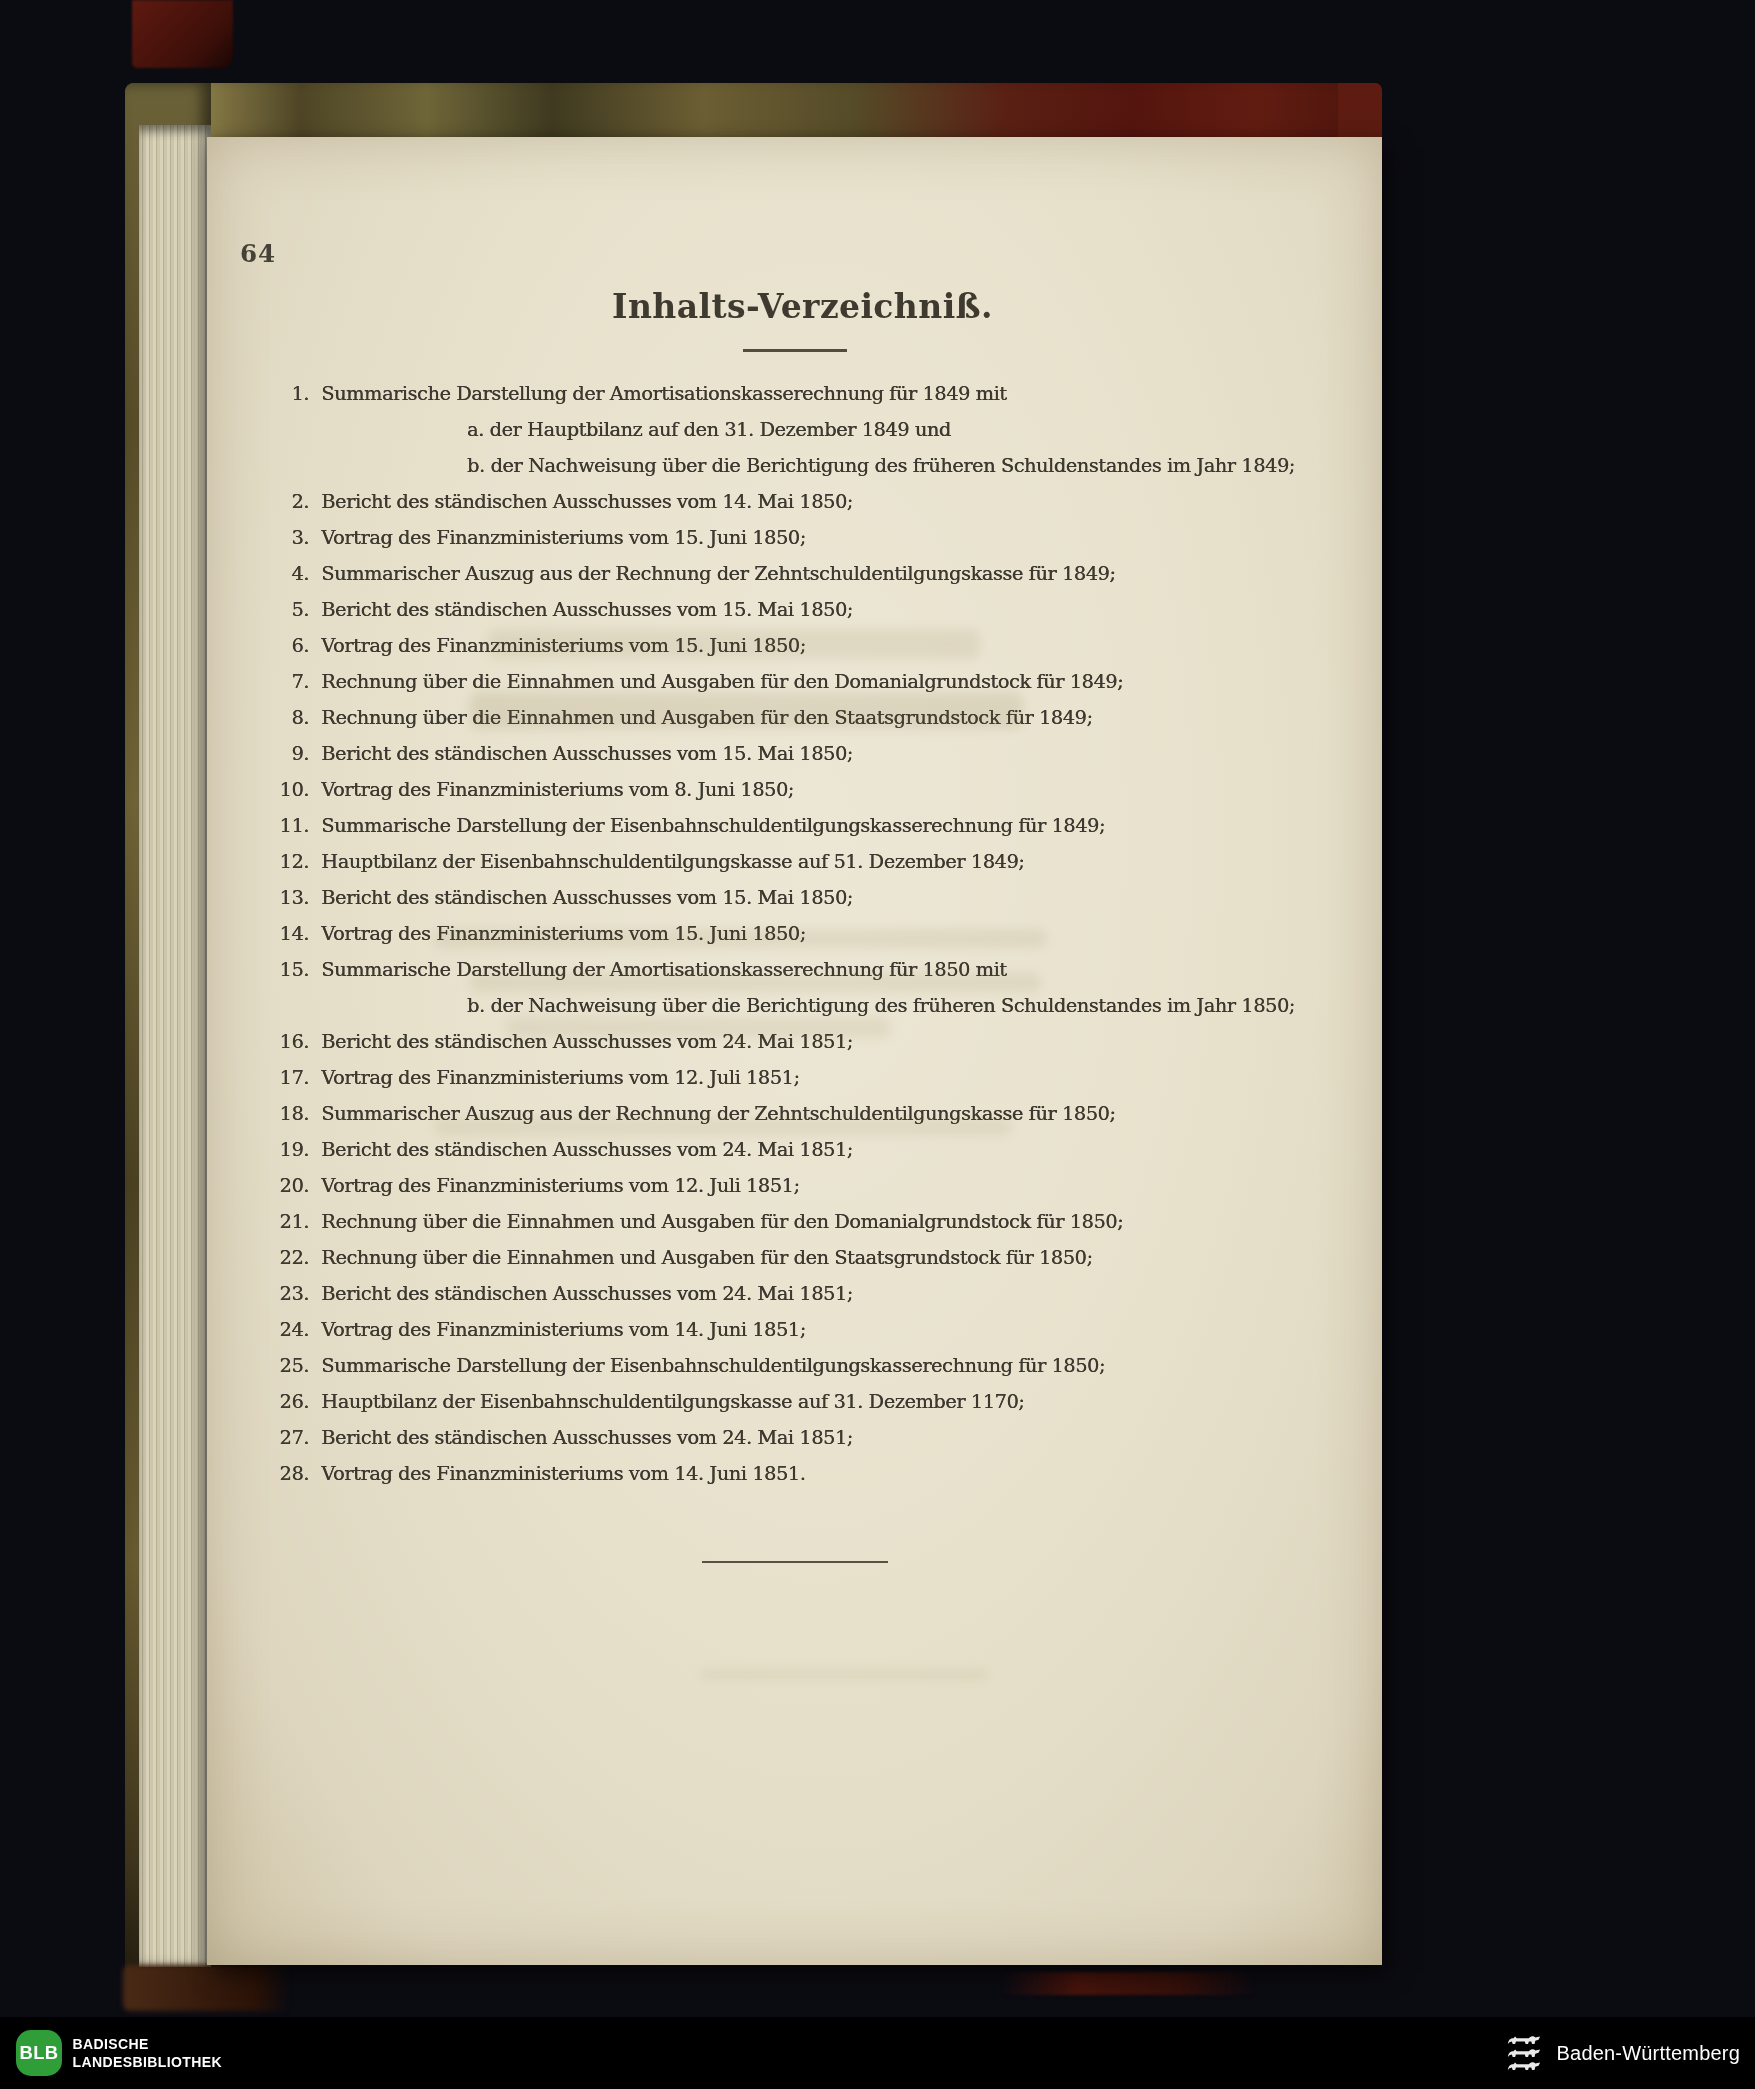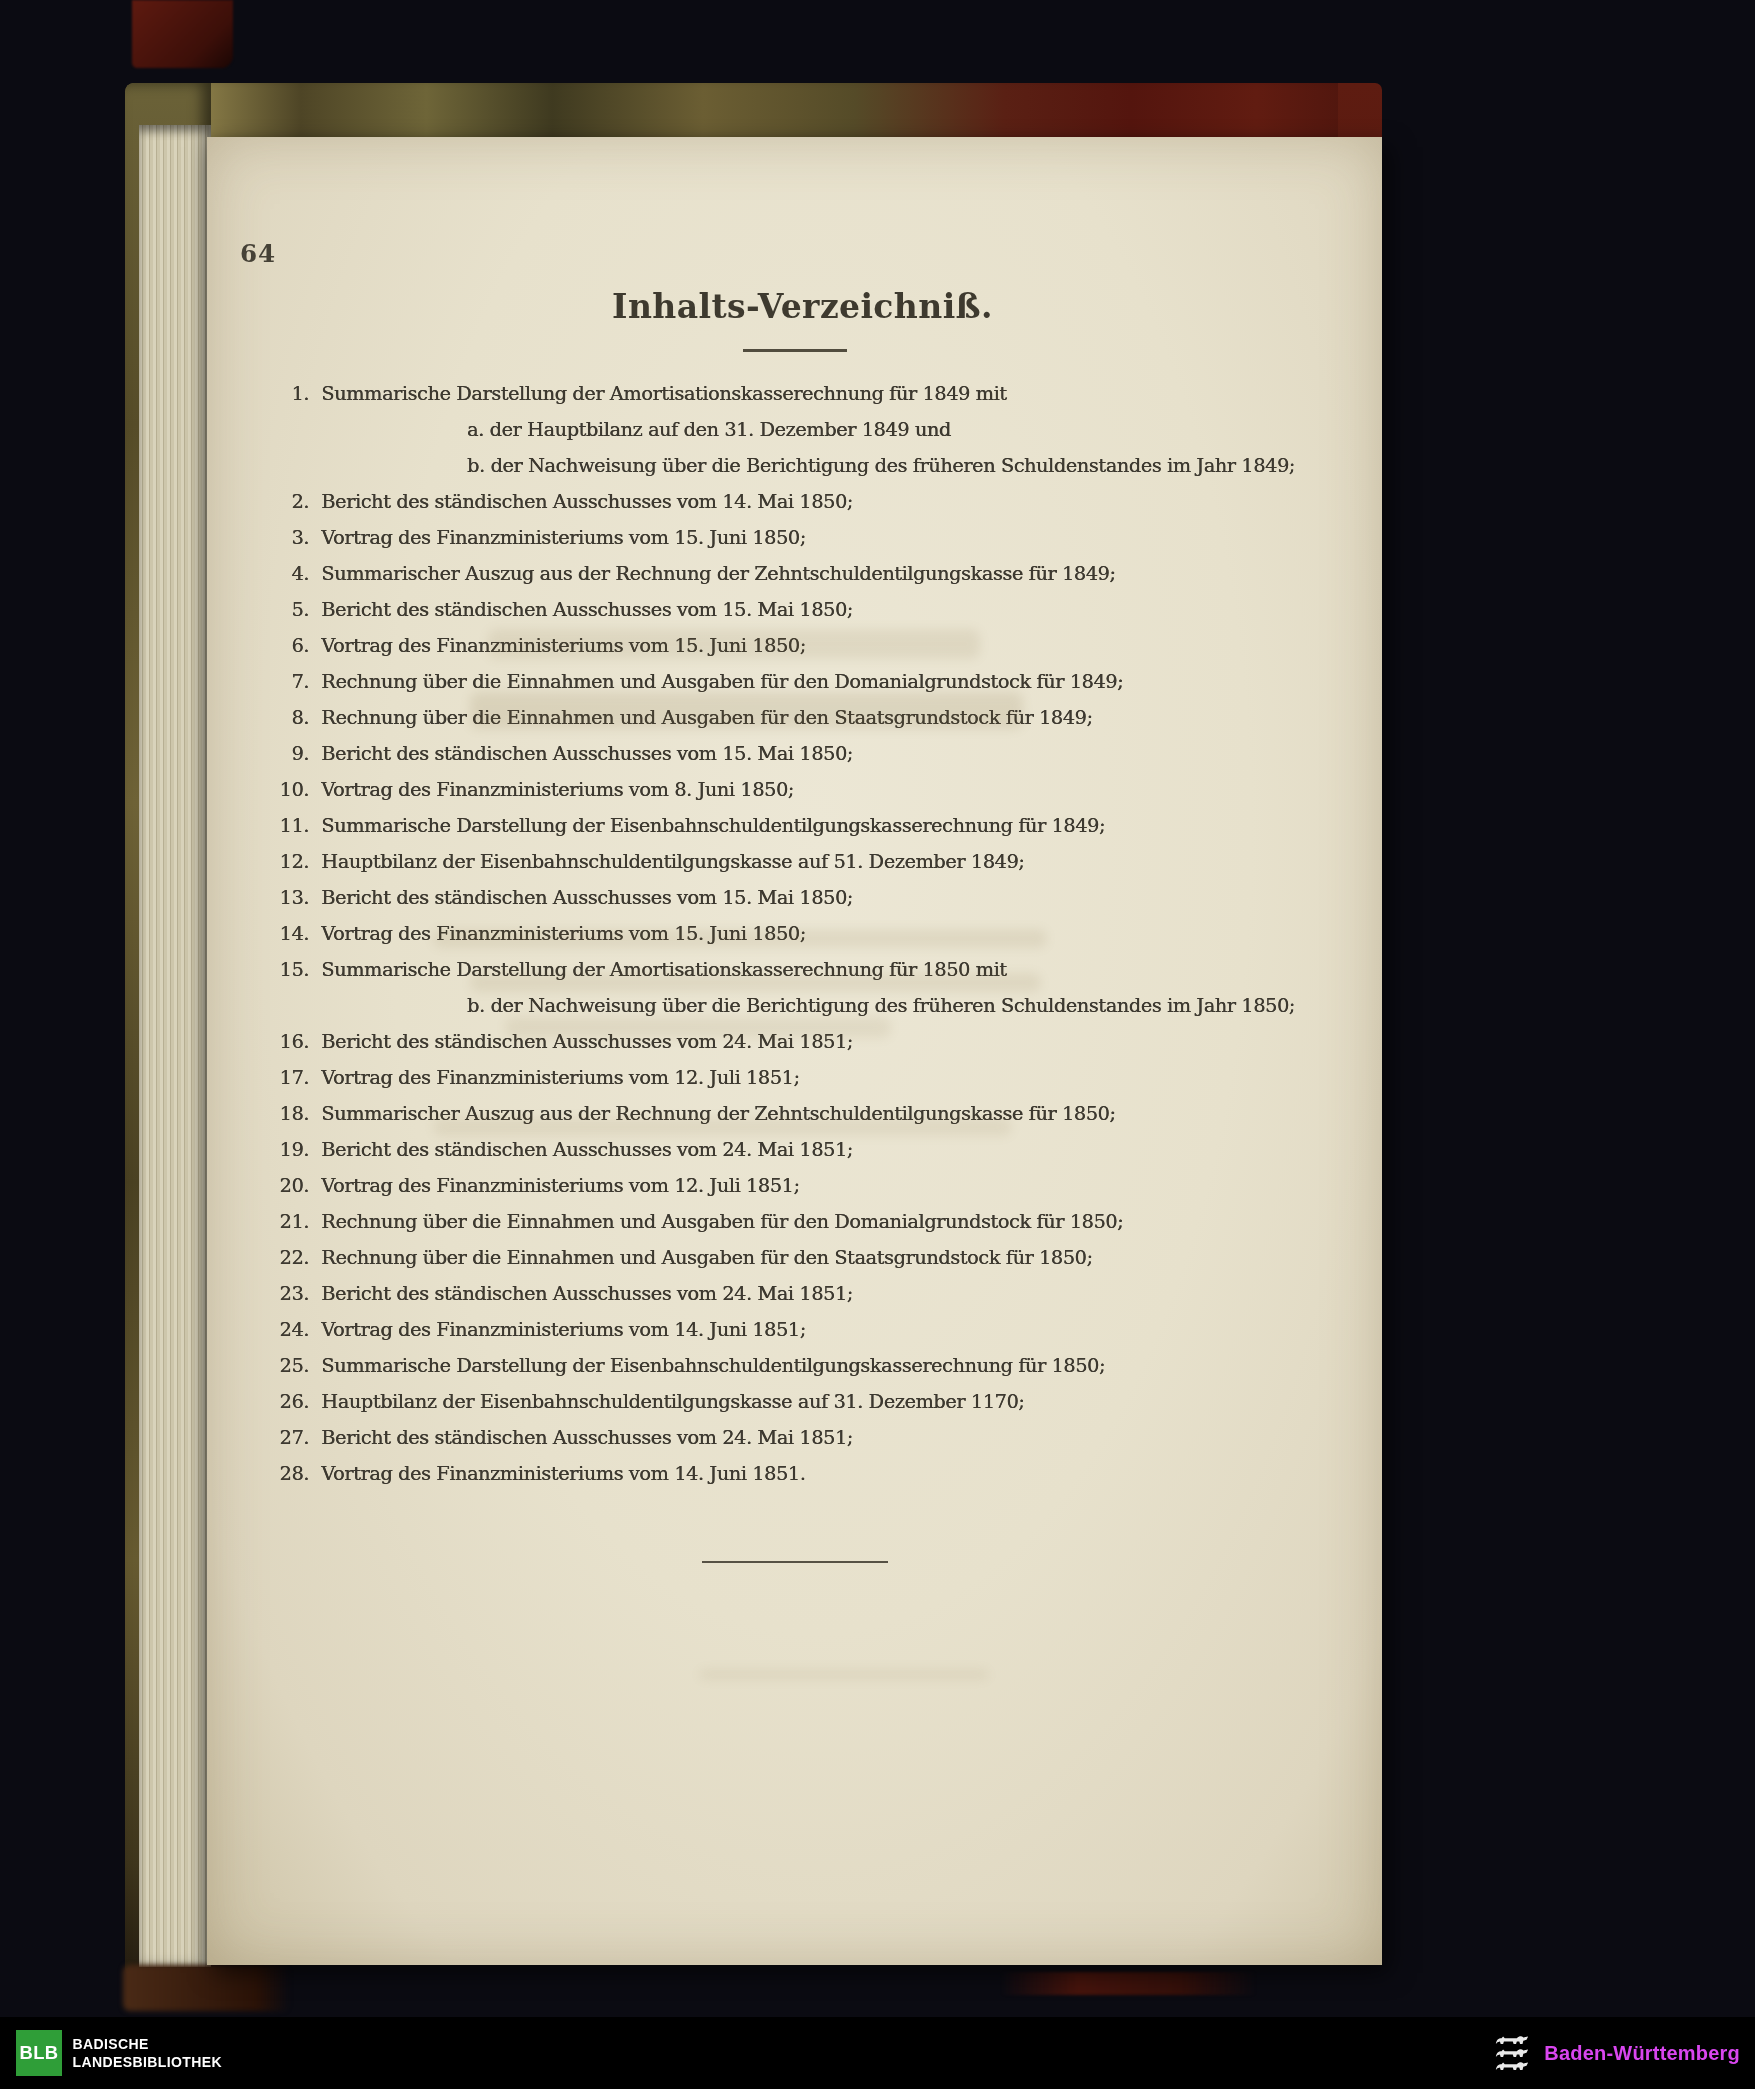--- a/index.html
+++ b/index.html
@@ -96,30 +96,30 @@
   .footer{
     position:absolute;left:0;bottom:0;width:1756px;height:72px;
     background:#000;display:flex;align-items:center;justify-content:space-between;
     padding:0 16px;box-sizing:border-box;
     font-family:"Liberation Sans", sans-serif;
   }
   .footer-left{display:flex;align-items:center;}
   .blb-logo{
     width:46px;height:46px;background:#2f9e38;color:#fff;
     display:flex;align-items:center;justify-content:center;
-    font-weight:bold;font-size:18.4px;letter-spacing:0.4px;
+    font-weight:bold;font-size:18.4px;letter-spacing:0.4px;border-radius:15px;
   }
   .lib-name{
     color:#fff;font-size:14px;font-weight:bold;line-height:18.4px;
     margin-left:10.5px;letter-spacing:0.4px;
   }
   .footer-right{display:flex;align-items:center;}
   .bw-lions{display:flex;flex-direction:column;gap:2.6px;margin-right:12.3px;}
   .bw-lions svg{display:block;width:40px;height:10.5px;fill:#e9e9e9;}
-  .bw-label{color:#d946ef;font-size:20px;font-weight:bold;letter-spacing:0.2px;}
+  .bw-label{color:#ffffff;font-size:20px;font-weight:normal;letter-spacing:0.2px;}
 </style>
 </head>
 <body>
 
 <div class="stage">
 
   <div class="corner-tl"></div>
   <div class="cover-top"></div>
   <div class="left-binding"></div>
   <div class="page-edges"></div>

